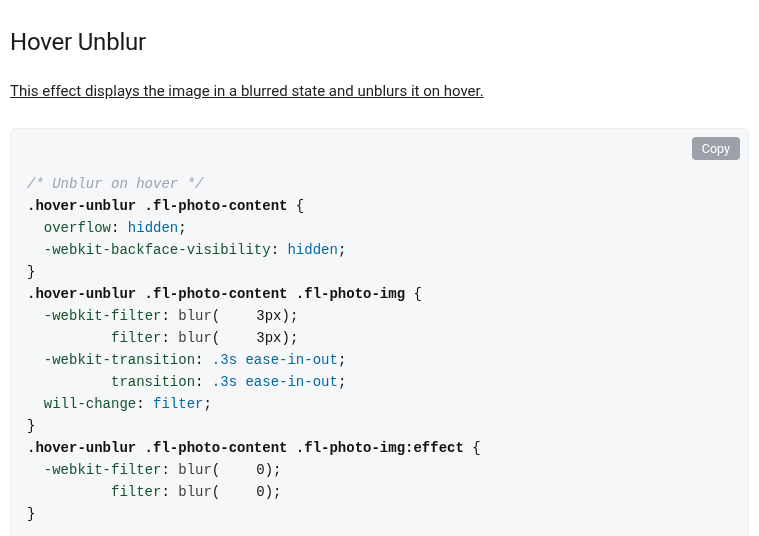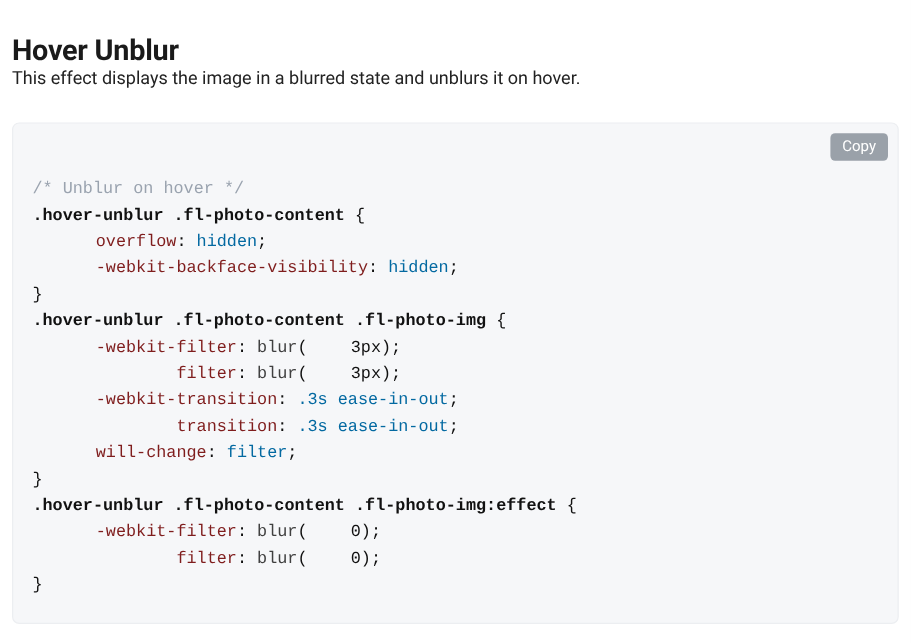--- a/index.html
+++ b/index.html
@@ -5,28 +5,29 @@
   * { box-sizing: border-box; }
   body {
     margin: 0;
     padding: 10px;
     font-family: -apple-system, BlinkMacSystemFont, "Segoe UI", Roboto, Helvetica, Arial, sans-serif;
     color: #1a1a1a;
     background: #fff;
   }
   h2.title {
     font-size: 24px;
-    font-weight: 700;
-    margin: 18px 0 0 0;
+    font-weight: 400;
+    margin: 18px 0 26px 0;
     letter-spacing: -0.2px;
   }
   p.desc {
     font-size: 15px;
     margin: 0 0 28px 0;
     color: #222;
+    text-decoration: underline;
   }
   .code-block {
     position: relative;
     background: #f6f7f9;
     border: 1px solid #eceef1;
     border-radius: 6px;
     padding: 44px 16px 20px 16px;
   }
   .copy-btn {
     position: absolute;
@@ -42,25 +43,25 @@
     font-family: inherit;
   }
   pre {
     margin: 0;
     font-family: "SFMono-Regular", Consolas, "Liberation Mono", Menlo, monospace;
     font-size: 14px;
     line-height: 22px;
     white-space: pre;
     overflow-x: auto;
   }
-  .c-comment  { color: #9aa3af; }
+  .c-comment  { color: #9aa3af; font-style: italic; }
   .c-selector { color: #111; font-weight: 600; text-align: center; }
   .c-pseudo   { color: #111; font-weight: 600; }
   .c-brace    { color: #111; }
-  .c-prop     { color: #7f1d1d; margin-left: 36px; }  
+  .c-prop     { color: #14532d; }  
   .c-func     { color: #404040; }  
   .c-num      { color: #111; margin-left: 36px; }
   .c-value    { color: #0369a1; }
   .c-punc     { color: #111; }
 </style>
 </head>
 <body>
 
 <h2 class="title">Hover Unblur</h2>
 <p class="desc">This effect displays the image in a blurred state and unblurs it on hover.</p>

